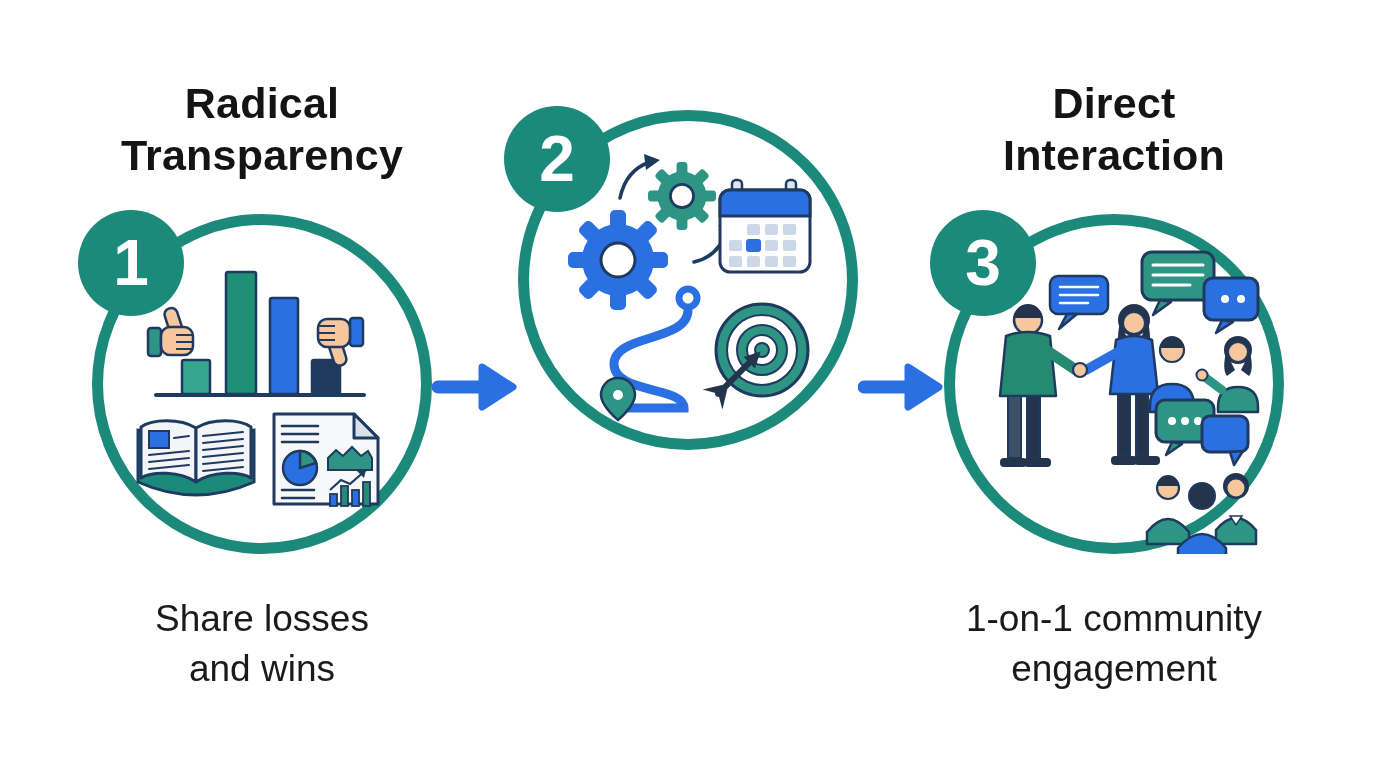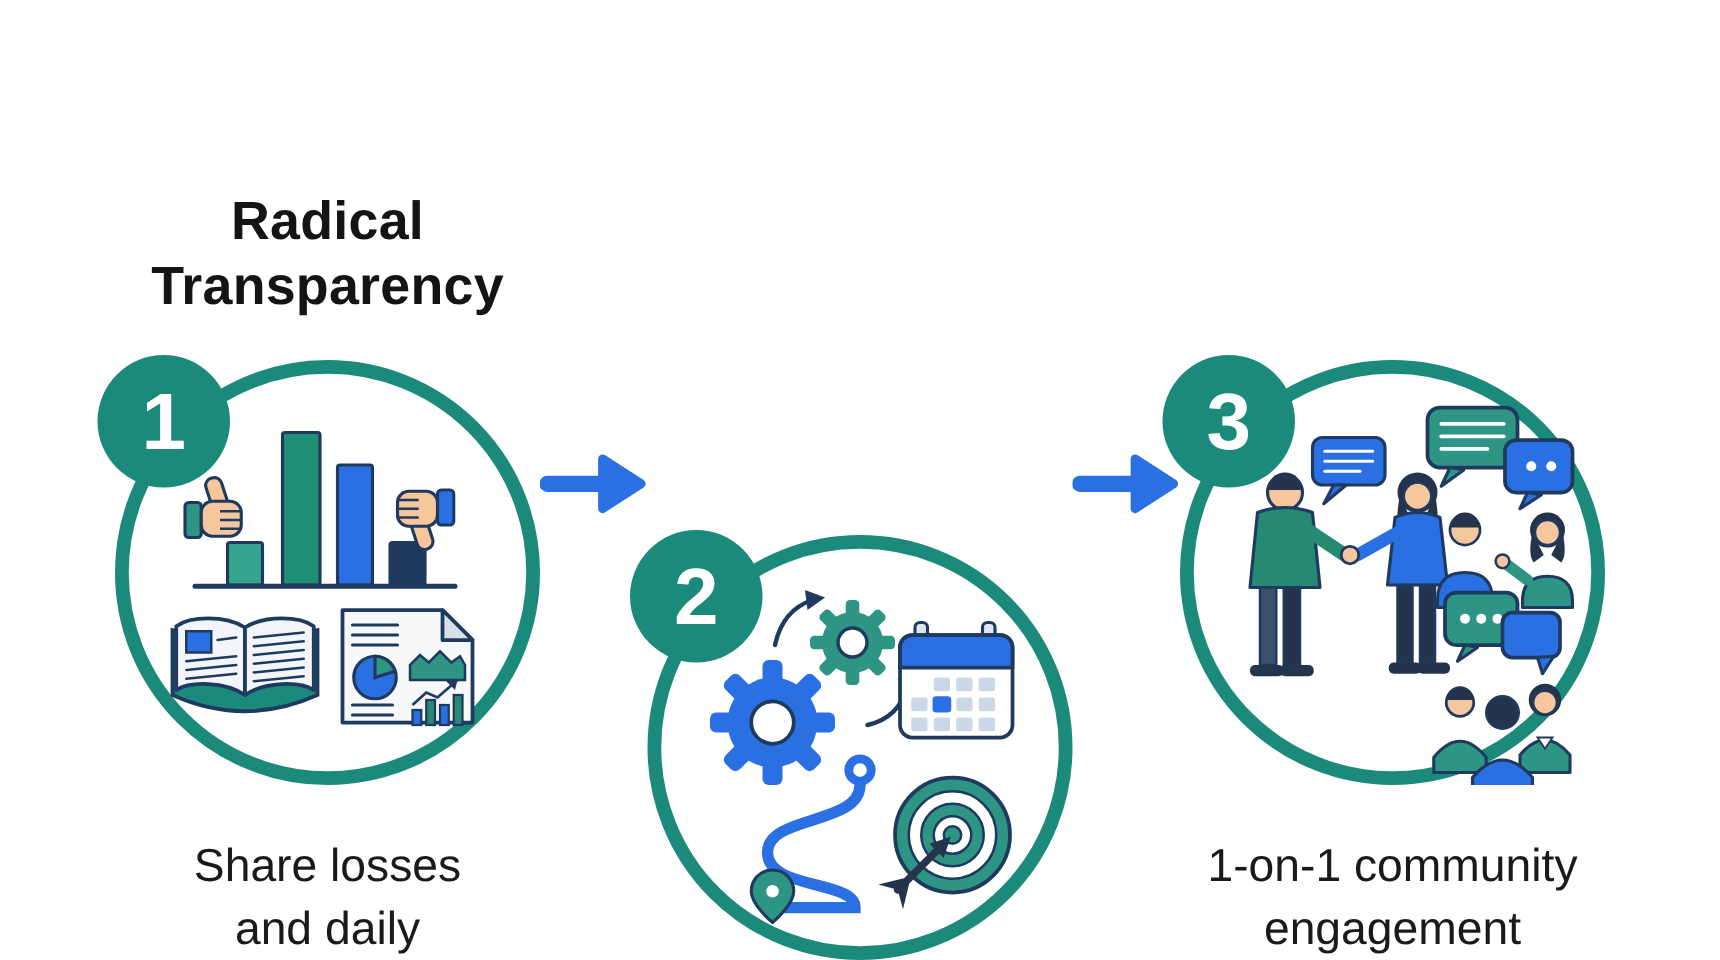--- a/index.html
+++ b/index.html
@@ -1,17 +1,17 @@
 <!DOCTYPE html>
 <html><head>
 <meta charset="utf-8">
 <style>
   html,body{margin:0;padding:0;background:#ffffff;}
   body{width:1376px;height:768px;overflow:hidden;font-family:"Liberation Sans",sans-serif;}
-  .diagram{position:relative;width:1376px;height:768px;display:flex;justify-content:center;align-items:flex-end;padding-top:78px;box-sizing:border-box;}
+  .diagram{position:relative;width:1376px;height:768px;display:flex;justify-content:center;align-items:flex-start;padding-top:78px;box-sizing:border-box;}
   .step{width:426px;display:flex;flex-direction:column;align-items:center;}
   .step-title{height:104px;font-size:43px;line-height:1.2;font-weight:700;color:#141414;text-align:center;white-space:pre-line;letter-spacing:.2px;}
   .circle-wrap{position:relative;width:340px;height:340px;margin-top:32px;}
   .ring{position:absolute;inset:0;border:11px solid #1b8a7a;border-radius:50%;box-sizing:border-box;background:#ffffff;}
   .icons{position:absolute;inset:0;}
   .badge{position:absolute;left:-14px;top:-4px;width:106px;height:106px;border-radius:50%;background:#1b8a7a;color:#ffffff;display:flex;align-items:center;justify-content:center;font-size:64px;font-weight:700;}
   .caption{margin-top:40px;font-size:37px;line-height:1.35;color:#1a1a1a;text-align:center;white-space:pre-line;}
   .arrow{position:absolute;top:359px;width:86px;height:56px;}
   .arrow-1{left:calc(50% - 256px);}
   .arrow-2{left:calc(50% + 170px);}
@@ -94,21 +94,21 @@
             <rect x="24" y="14" width="7" height="16" fill="#2a70e2" stroke="#1f3a5f" stroke-width="1.8"></rect>
             <rect x="35" y="6" width="7" height="24" fill="#268a72" stroke="#1f3a5f" stroke-width="1.8"></rect>
             <polyline points="2,14 13,4 22,8 38,-6" fill="none" stroke="#1f3a5f" stroke-width="2.2"></polyline>
             <polygon points="38,-6 28,-6 36,2" fill="#1f3a5f"></polygon>
           </g>
         </g>
       </svg>
       <div class="badge">1</div>
     </div>
     <div class="caption">Share losses
-and daily</div>
+and wins</div>
   </div>
 
   <div class="step">
     <div class="circle-wrap">
       <div class="ring"></div>
       <svg class="icons" viewBox="0 0 340 340">
 
         <g>
           <g transform="translate(100,150)">
             <g fill="#2a70e2">
@@ -175,20 +175,22 @@
             <polygon points="52,-3 70,-14 62,0" fill="#24344d"></polygon>
             <polygon points="52,3 70,14 62,0" fill="#24344d"></polygon>
           </g>
         </g>
       </svg>
       <div class="badge">2</div>
     </div>
   </div>
 
   <div class="step">
+    <div class="step-title">Direct
+Interaction</div>
     <div class="circle-wrap">
       <div class="ring"></div>
       <svg class="icons" viewBox="0 0 340 340">
 
         <g transform="translate(26,62)">
           <g>
             <rect x="80" y="0" width="58" height="38" rx="8" fill="#2a70e2" stroke="#1f3a5f" stroke-width="2.5"></rect>
             <path d="M97,38 l-8,15 l18,-15 z" fill="#2a70e2" stroke="#1f3a5f" stroke-width="2.5" stroke-linejoin="round"></path>
             <g stroke="#ffffff" stroke-width="2.5" stroke-linecap="round">
               <line x1="90" y1="11" x2="128" y2="11"></line>

